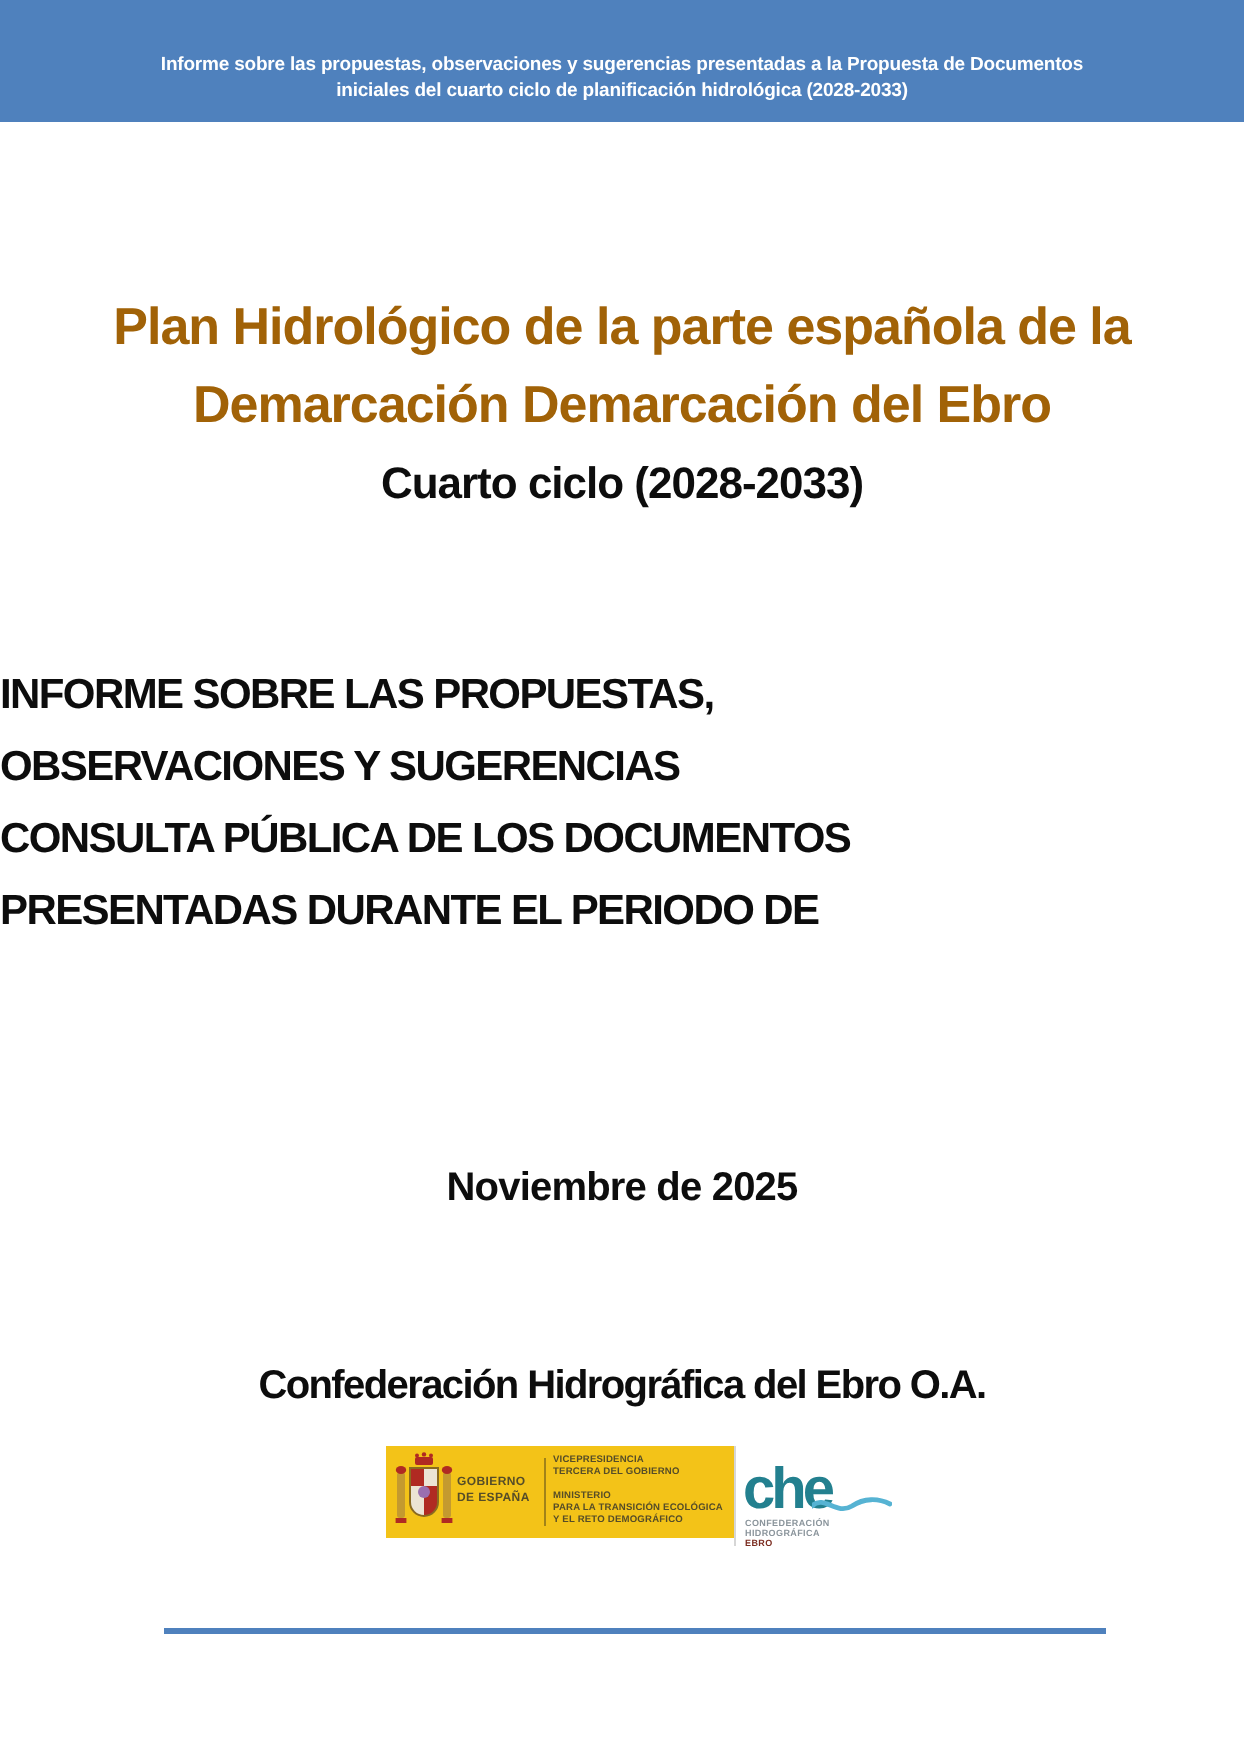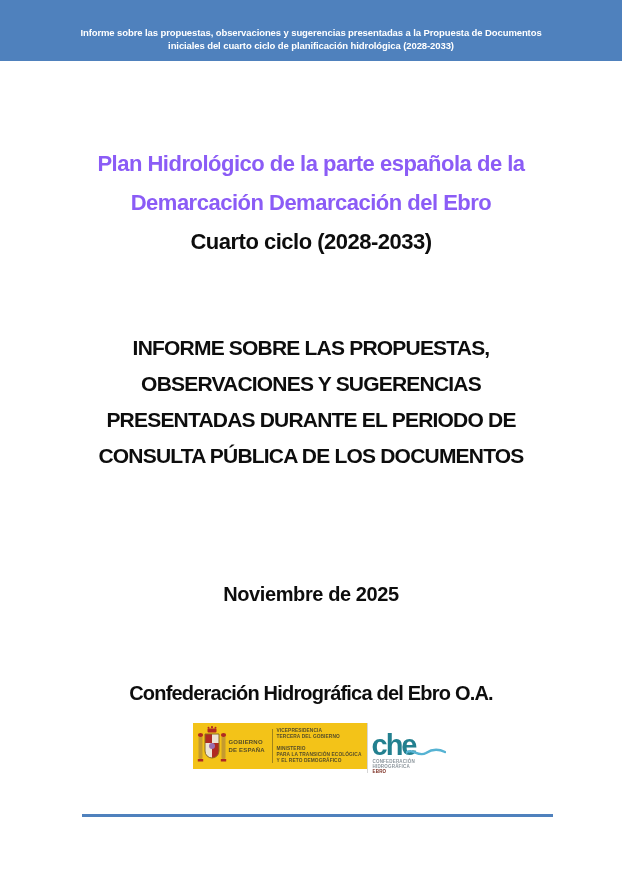--- a/index.html
+++ b/index.html
@@ -11,28 +11,28 @@
   .top-banner{
     position:absolute;top:0;left:0;width:622px;height:61px;background:#4f81bd;
     box-sizing:border-box;padding-top:26px;text-align:center;
   }
   .banner-line{
     color:#ffffff;font-size:9.5px;line-height:13px;letter-spacing:-0.1px;
   }
   
   .doc-title{
     position:absolute;top:144px;left:0;width:622px;text-align:center;
-    font-size:22px;line-height:39px;letter-spacing:-0.5px;color:#8b5cf6;
+    font-size:26px;line-height:39px;letter-spacing:-0.5px;color:#a16207;
   }
   .doc-subtitle{
     position:absolute;top:222px;left:0;width:622px;text-align:center;
     font-size:22px;line-height:39px;letter-spacing:-0.5px;color:#0d0d0d;
   }
   .report-title{
-    position:absolute;top:330px;left:0;width:622px;text-align:center;
+    position:absolute;top:330px;left:0;width:622px;
     font-size:21px;line-height:36px;letter-spacing:-0.8px;color:#0d0d0d;
   }
   .doc-date{
     position:absolute;top:583px;left:0;width:622px;text-align:center;
     font-size:20px;letter-spacing:-0.4px;color:#0d0d0d;
   }
   .doc-org{
     position:absolute;top:682px;left:0;width:622px;text-align:center;
     font-size:20px;letter-spacing:-0.8px;color:#0d0d0d;
   }
@@ -74,22 +74,22 @@
   <div class="doc-title">
     <div>Plan Hidrológico de la parte española de la</div>
     <div>Demarcación Demarcación del Ebro</div>
   </div>
 
   <div class="doc-subtitle">Cuarto ciclo (2028-2033)</div>
 
   <div class="report-title">
     <div>INFORME SOBRE LAS PROPUESTAS,</div>
     <div>OBSERVACIONES Y SUGERENCIAS</div>
+    <div>CONSULTA PÚBLICA DE LOS DOCUMENTOS</div>
     <div>PRESENTADAS DURANTE EL PERIODO DE</div>
-    <div>CONSULTA PÚBLICA DE LOS DOCUMENTOS</div>
   </div>
 
   <div class="doc-date">Noviembre de 2025</div>
 
   <div class="doc-org">Confederación Hidrográfica del Ebro O.A.</div>
 
   <div class="logo-strip">
 
     <div class="gob-logo">
       <svg class="arms" width="30" height="42" viewBox="0 0 30 42">

